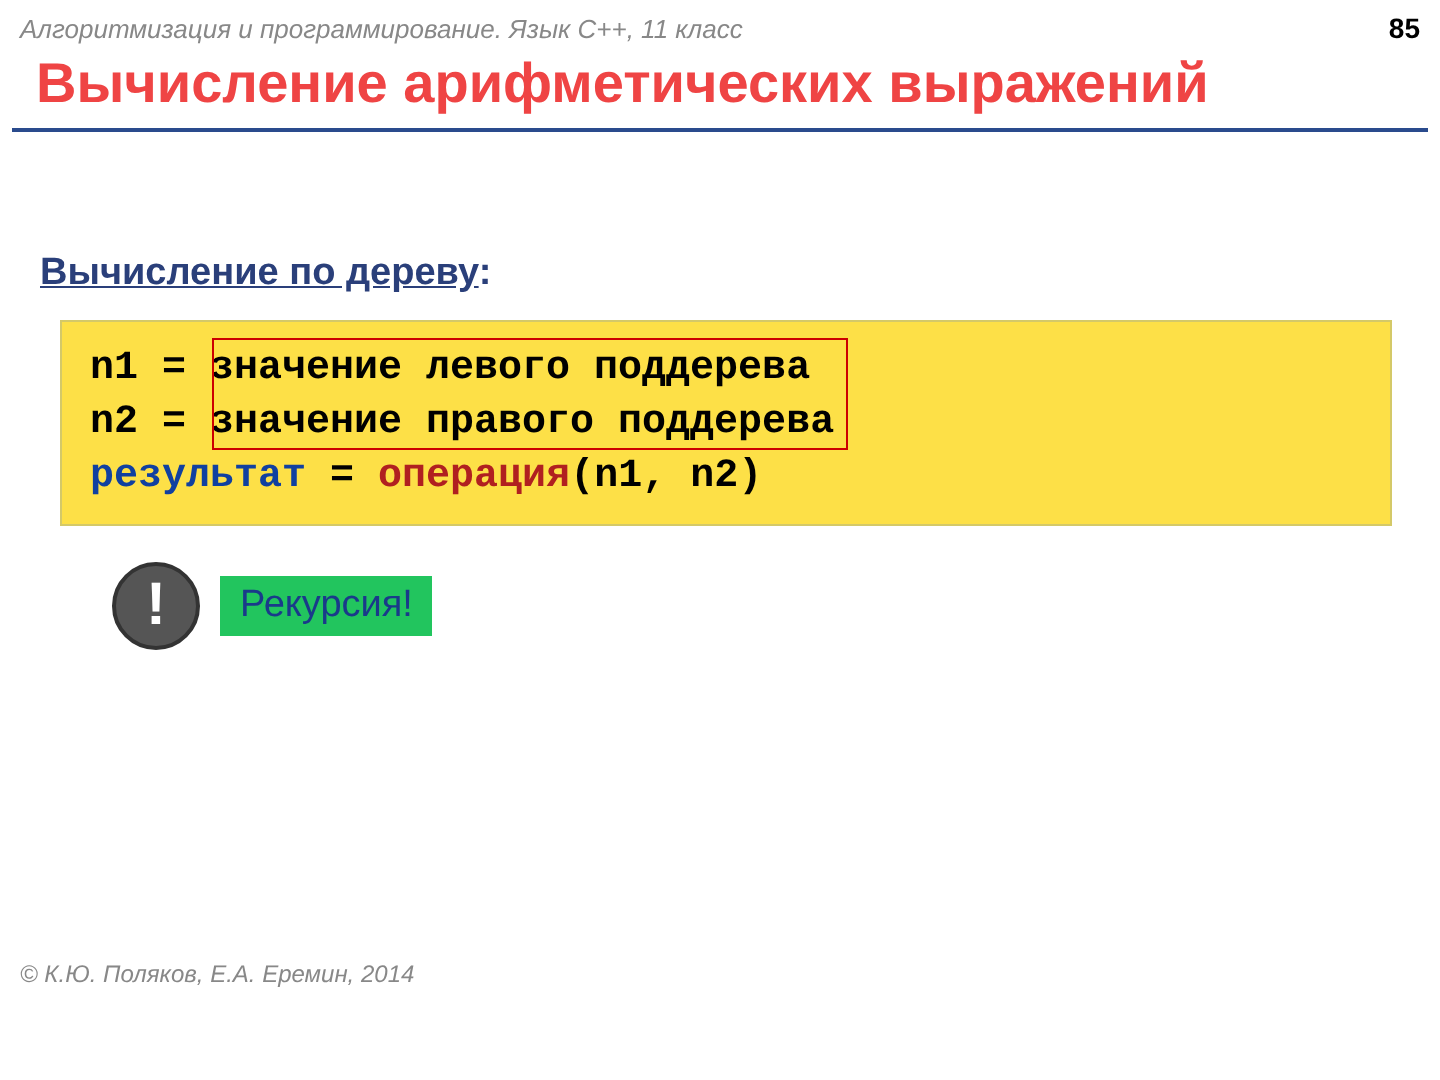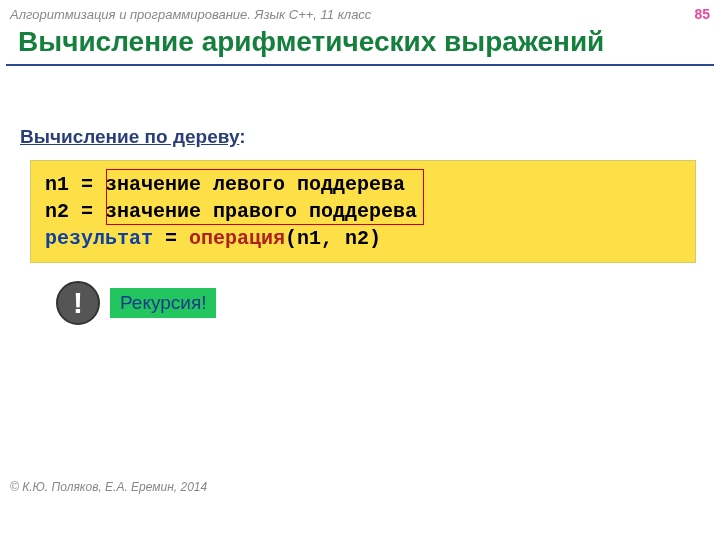--- a/index.html
+++ b/index.html
@@ -1,21 +1,21 @@
 <!DOCTYPE html>
 <html><head>
 <meta charset="utf-8">
 <style>
   * { margin: 0; padding: 0; box-sizing: border-box; }
   html, body { width: 720px; height: 540px; font-family: Arial, sans-serif; background: #fff; position: relative; }
   .page { width: 720px; height: 500px; position: relative; }
   .header-bar { display: flex; justify-content: space-between; align-items: baseline; padding: 6px 10px 2px 10px; }
   .header-text { font-size: 13px; font-style: italic; color: #888; }
-  .page-num { font-size: 14px; font-weight: bold; color: #ec4899; }
-  .title { font-size: 28px; font-weight: bold; color: #15803d; padding: 2px 12px 6px 12px; border-bottom: 2px solid #2a4b8d; margin: 0 6px; }
+  .page-num { font-size: 14px; font-weight: bold; color: #000000; }
+  .title { font-size: 28px; font-weight: bold; color: #ef4444; padding: 2px 12px 6px 12px; border-bottom: 2px solid #2a4b8d; margin: 0 6px; }
   .subtitle { font-size: 19px; font-weight: bold; color: #2a3f7a; padding: 12px 20px 8px 20px; margin-top: 48px; }
   .subtitle u { text-decoration: underline; }
   .code-block { margin: 4px 24px 0 30px; background: #fde047; border: 1px solid #d4c968; padding: 10px 14px; font-family: "Courier New", monospace; font-size: 20px; font-weight: bold; color: #000; line-height: 1.35; position: relative; }
   .code-line { white-space: nowrap; }
   .result-kw { color: #1040a0; }
   .op-kw { color: #b02020; }
   .red-box { position: absolute; border: 1.5px solid #c00; }
   .box1 { top: 8px; left: 75px; width: 318px; height: 56px; }
   .callout { display: flex; align-items: center; margin: 18px 0 0 56px; }
   .excl-badge { width: 44px; height: 44px; border-radius: 50%; background: #555; border: 2px solid #333; display: flex; align-items: center; justify-content: center; margin-right: 10px; }

